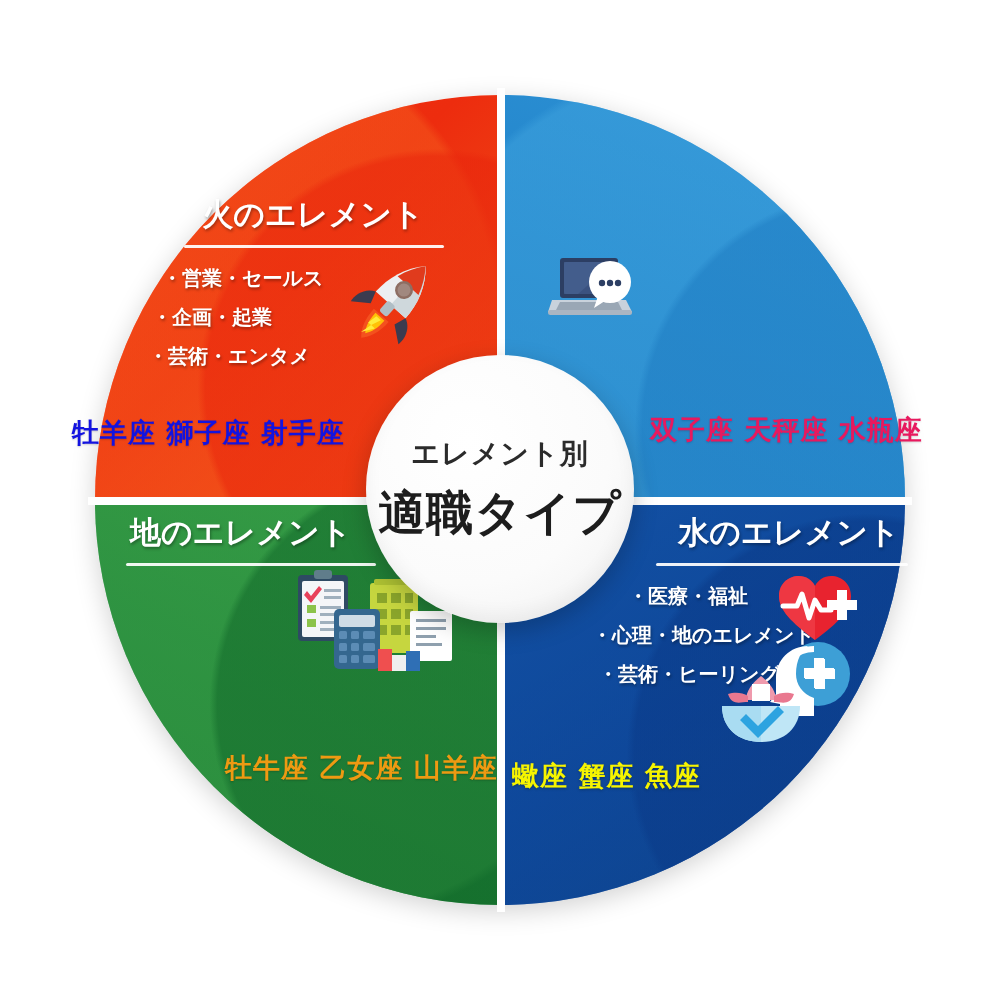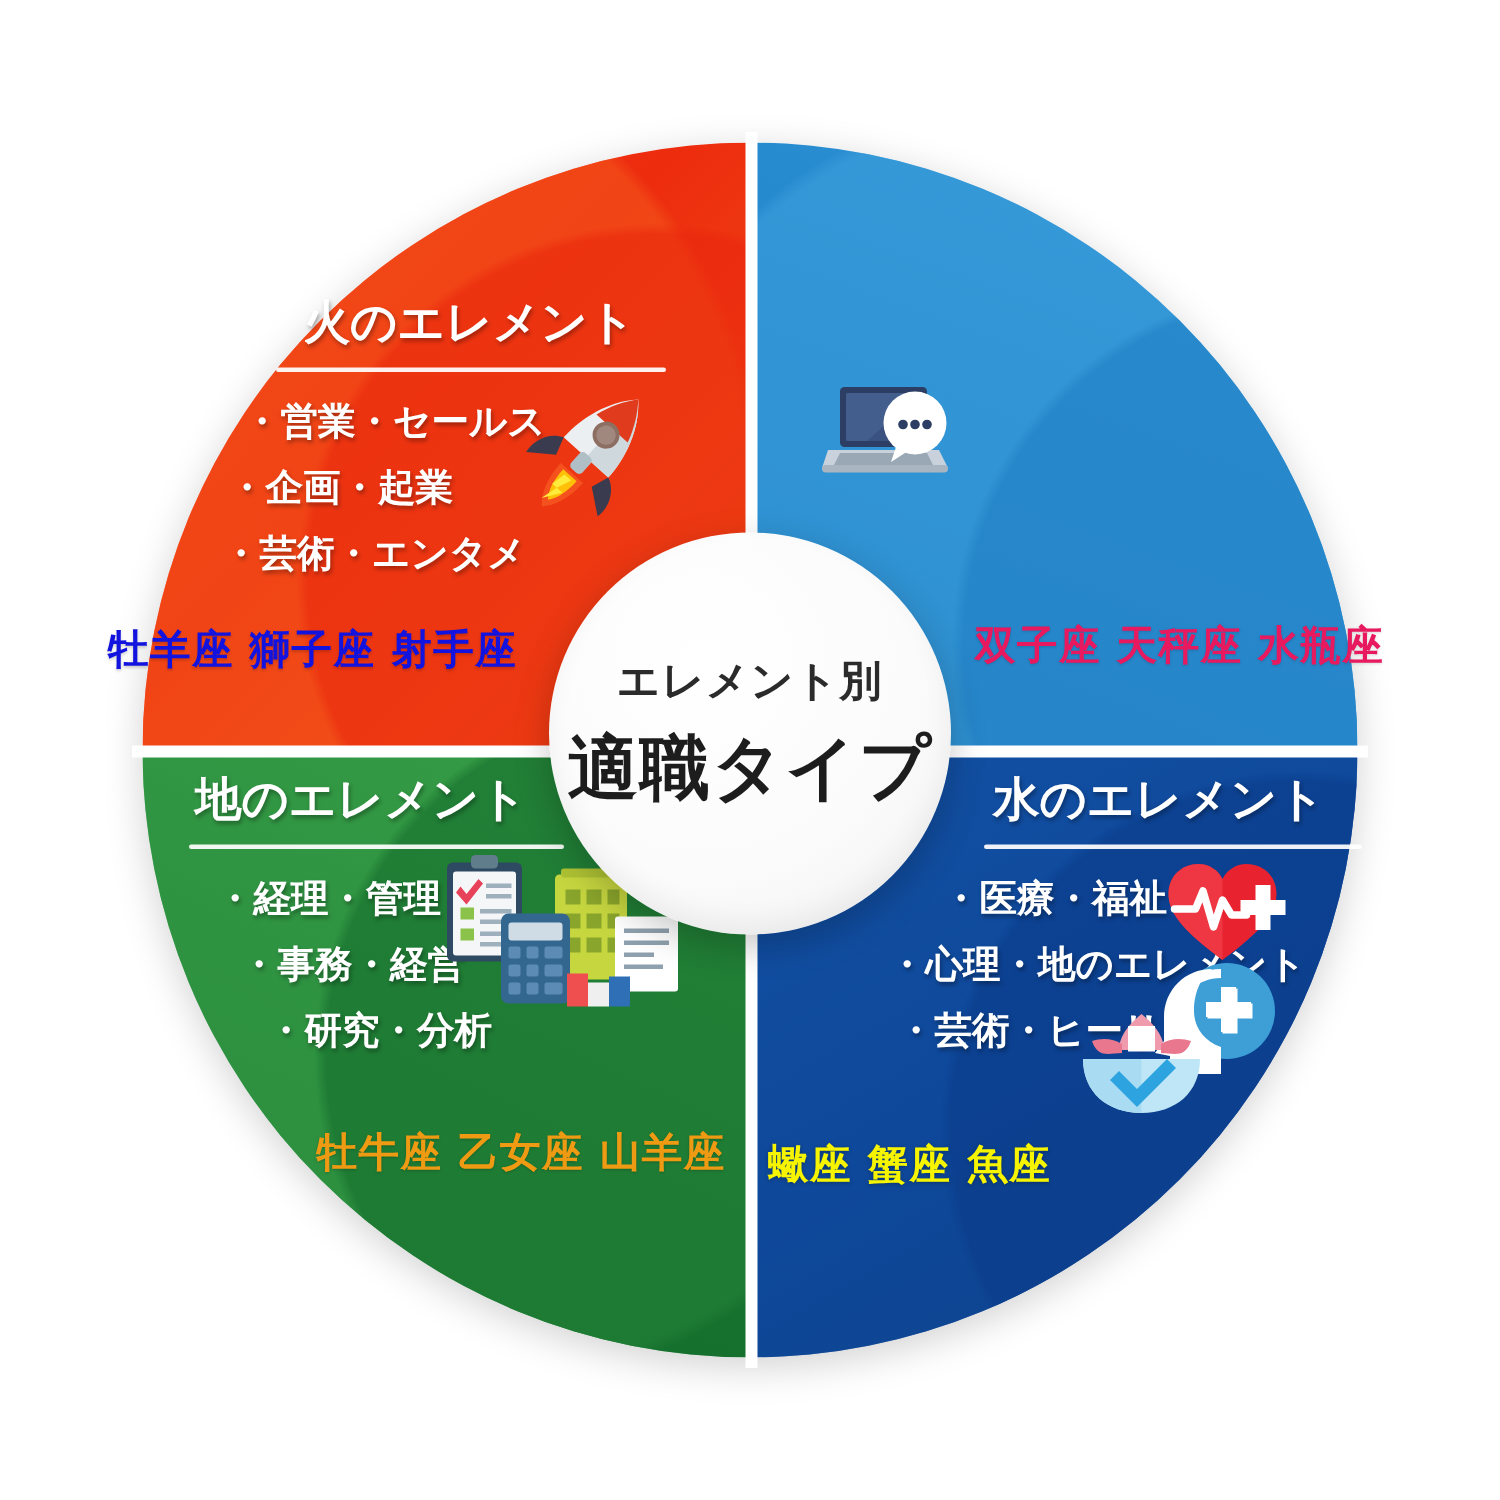--- a/index.html
+++ b/index.html
@@ -50,21 +50,21 @@
   
   .qc{position:absolute;color:#fff;z-index:20;}
   .qtitle{
     font-size:31px;font-weight:bold;color:#fff;
     text-shadow:1px 2px 3px rgba(0,0,0,.33);
     white-space:nowrap;
   }
   .qrule{height:3px;background:rgba(255,255,255,.93);border-radius:2px;margin-top:9px;}
   .qlist{margin-top:20px;}
   .qitem{
-    font-size:25px;font-weight:bold;color:#fff;
+    font-size:20px;font-weight:bold;color:#fff;
     text-shadow:1px 2px 3px rgba(0,0,0,.35);
     white-space:nowrap;line-height:1.0;margin-bottom:19px;
   }
   .zodiac{
     position:absolute;z-index:25;
     font-size:27px;font-weight:bold;white-space:nowrap;
     letter-spacing:1px;
   }
 
   
@@ -85,25 +85,25 @@
   .air-c .qitem.i3{margin-left:70px;}
   .z-air{left:650px;top:412px;color:#e8195e;text-shadow:0 1px 2px rgba(0,0,0,.14);}
 
   
   .earth-c{left:120px;top:512px;width:340px;}
   .earth-c .qtitle{margin-left:10px;}
   .earth-c .qrule{width:250px;margin-left:6px;}
   .earth-c .qitem.i1{margin-left:24px;}
   .earth-c .qitem.i2{margin-left:40px;}
   .earth-c .qitem.i3{margin-left:58px;}
-  .z-earth{left:211px;top:750px;color:#ee9a12;text-shadow:0 1px 2px rgba(0,0,0,.2);}
+  .z-earth{left:225px;top:750px;color:#ee9a12;text-shadow:0 1px 2px rgba(0,0,0,.2);}
 
   
   .water-c{left:546px;top:512px;width:370px;}
-  .water-c .qtitle{margin-left:116px;}
+  .water-c .qtitle{margin-left:116px;text-align:center;}
   .water-c .qrule{width:252px;margin-left:110px;}
   .water-c .qitem.i1{margin-left:82px;}
   .water-c .qitem.i2{margin-left:46px;}
   .water-c .qitem.i3{margin-left:52px;}
   .z-water{left:512px;top:758px;color:#f6f400;text-shadow:0 1px 3px rgba(0,0,0,.3);}
 
   
   .icon{position:absolute;z-index:30;}
   .ic-rocket{left:340px;top:243px;width:112px;height:112px;}
   .ic-laptop{left:548px;top:250px;width:96px;height:84px;}
@@ -188,25 +188,20 @@
         <circle cx="54" cy="33" r="3.2" fill="#2c3e63"></circle>
         <circle cx="62" cy="33" r="3.2" fill="#2c3e63"></circle>
         <circle cx="70" cy="33" r="3.2" fill="#2c3e63"></circle>
       </g>
     </svg>
   </div>
 
   <div class="qc earth-c">
     <div class="qtitle">地のエレメント</div>
     <div class="qrule"></div>
-    <div class="qlist">
-      <div class="qitem i1">・経理・管理</div>
-      <div class="qitem i2">・事務・経営</div>
-      <div class="qitem i3">・研究・分析</div>
-    </div>
   </div>
   <div class="zodiac z-earth">牡牛座 乙女座 山羊座</div>
 
   <div class="icon ic-office">
     <svg viewBox="0 0 162 112" width="162" height="112">
 
       <rect x="78" y="18" width="48" height="70" rx="3" fill="#c6d63f"></rect>
       <rect x="82" y="14" width="40" height="6" rx="2" fill="#aec233"></rect>
       <g fill="#8aa52b">
         <rect x="85" y="28" width="10" height="10"></rect>

